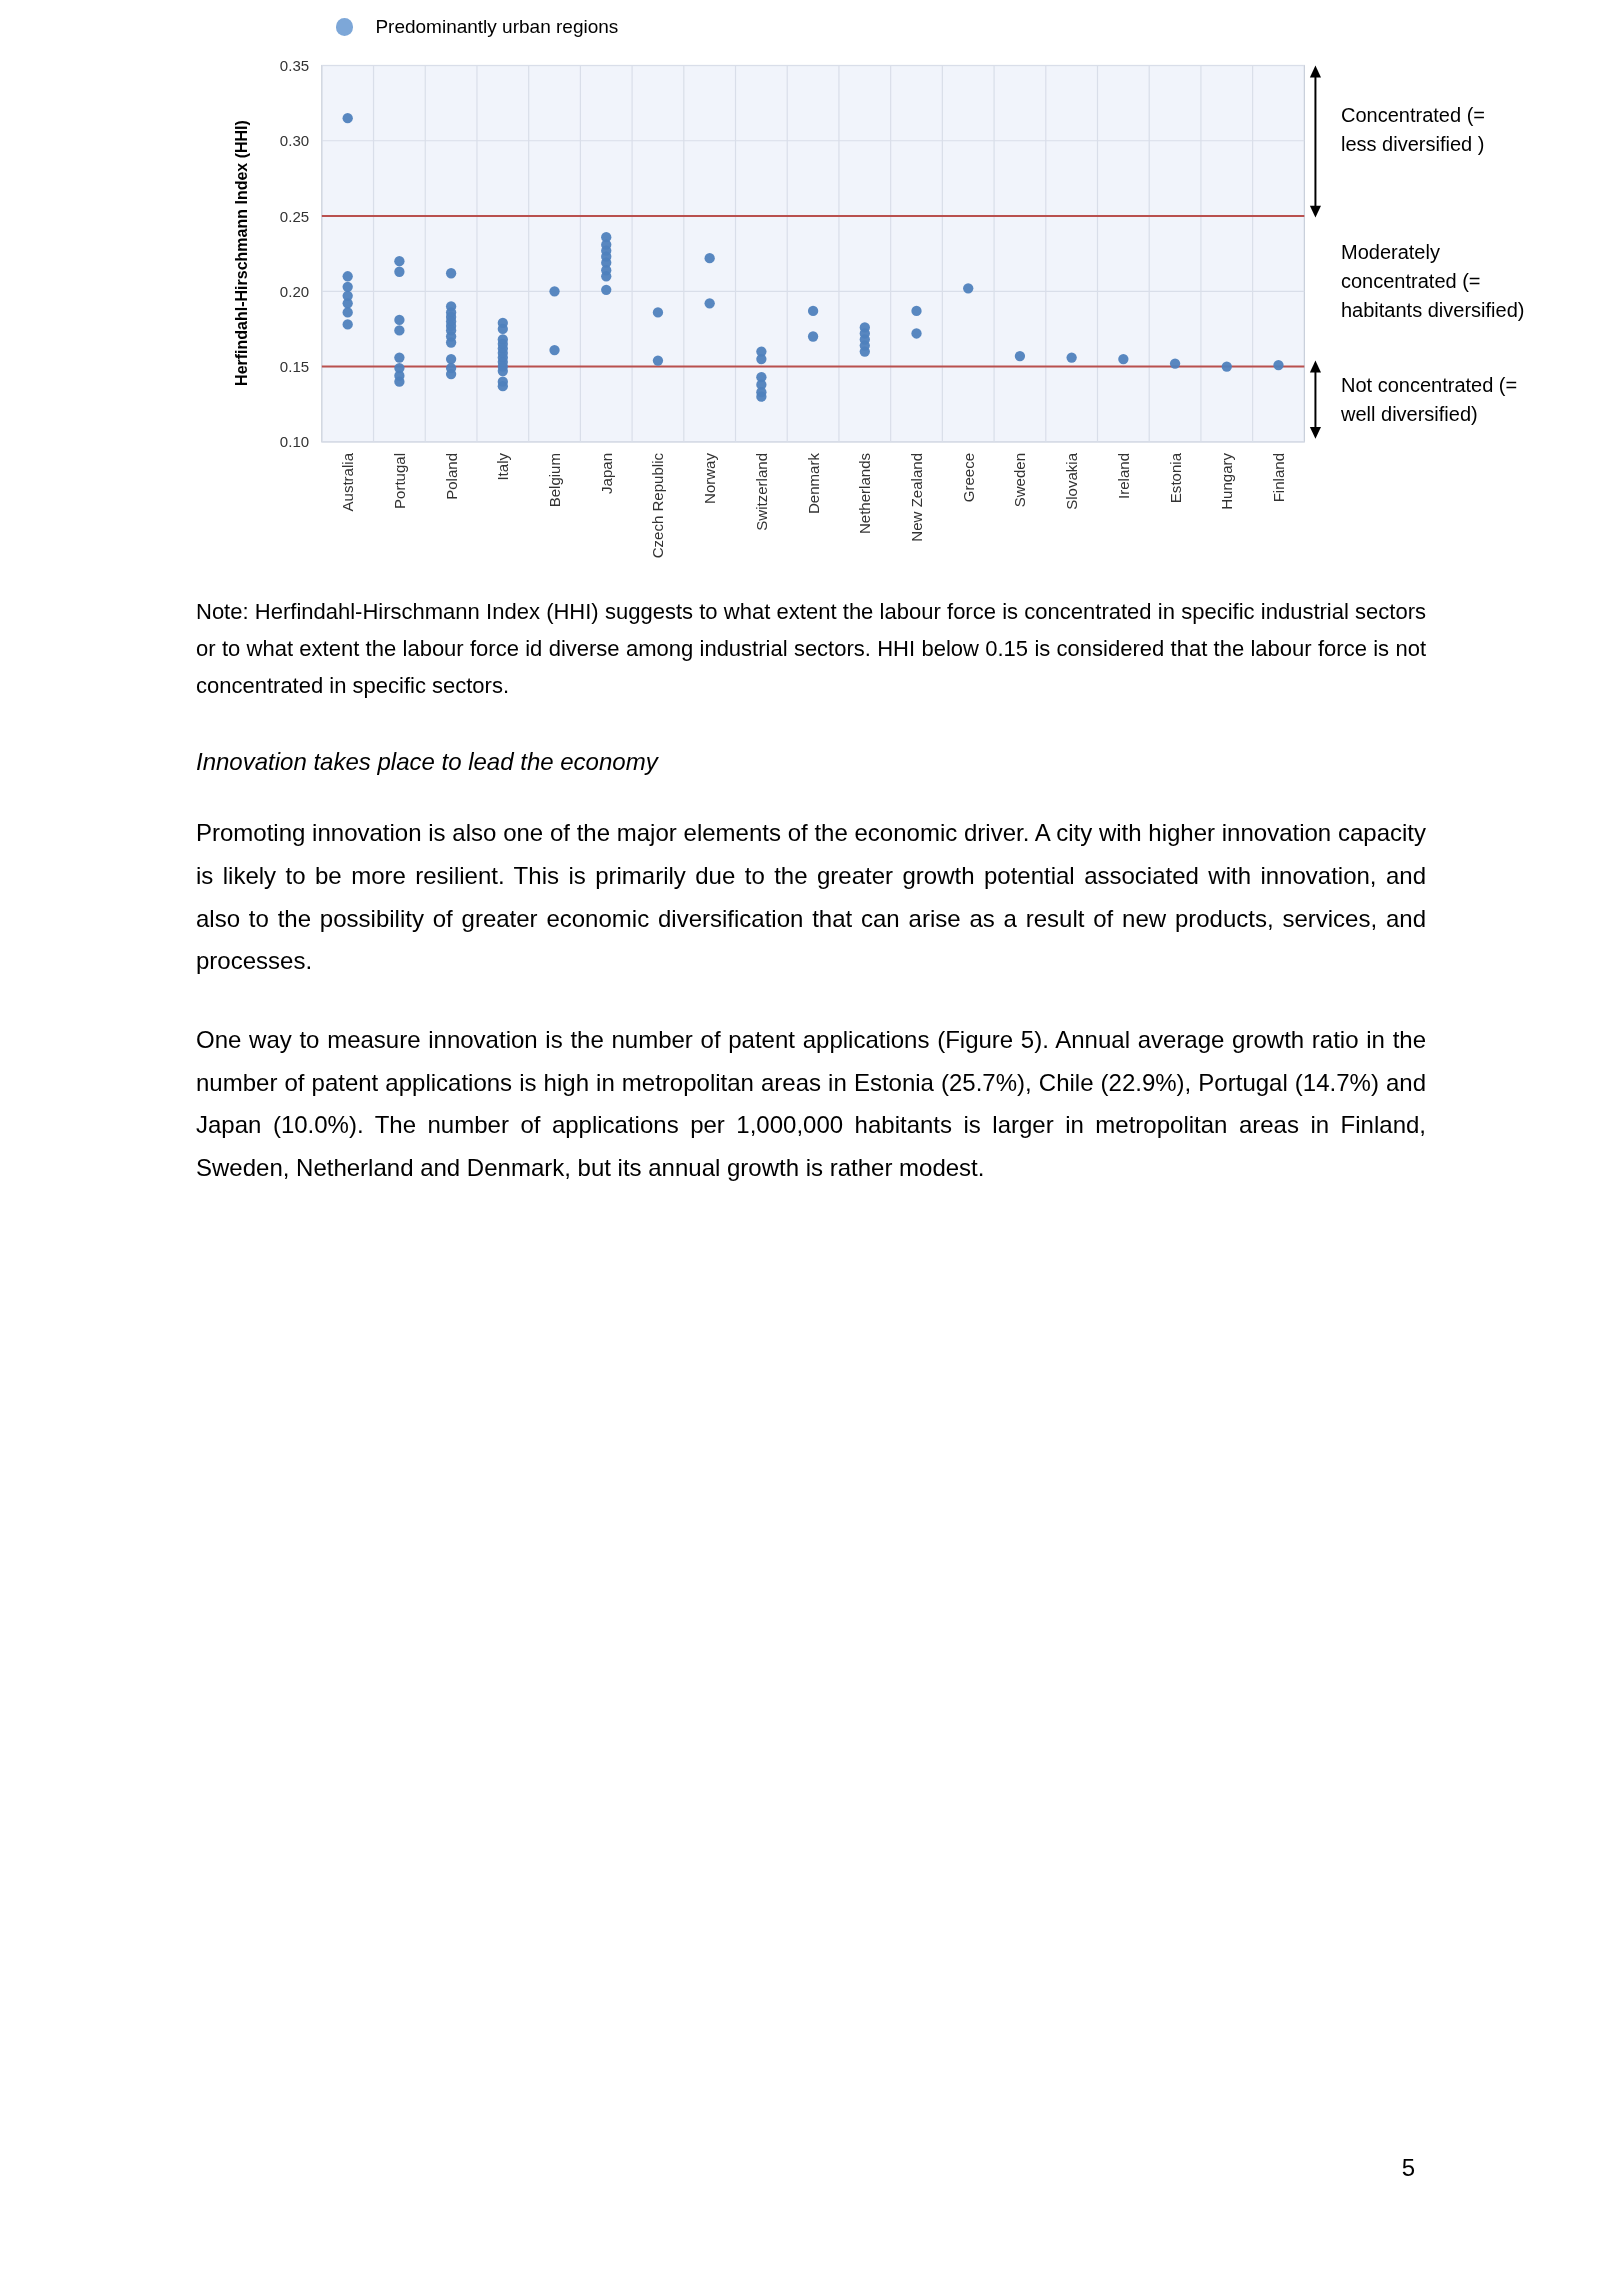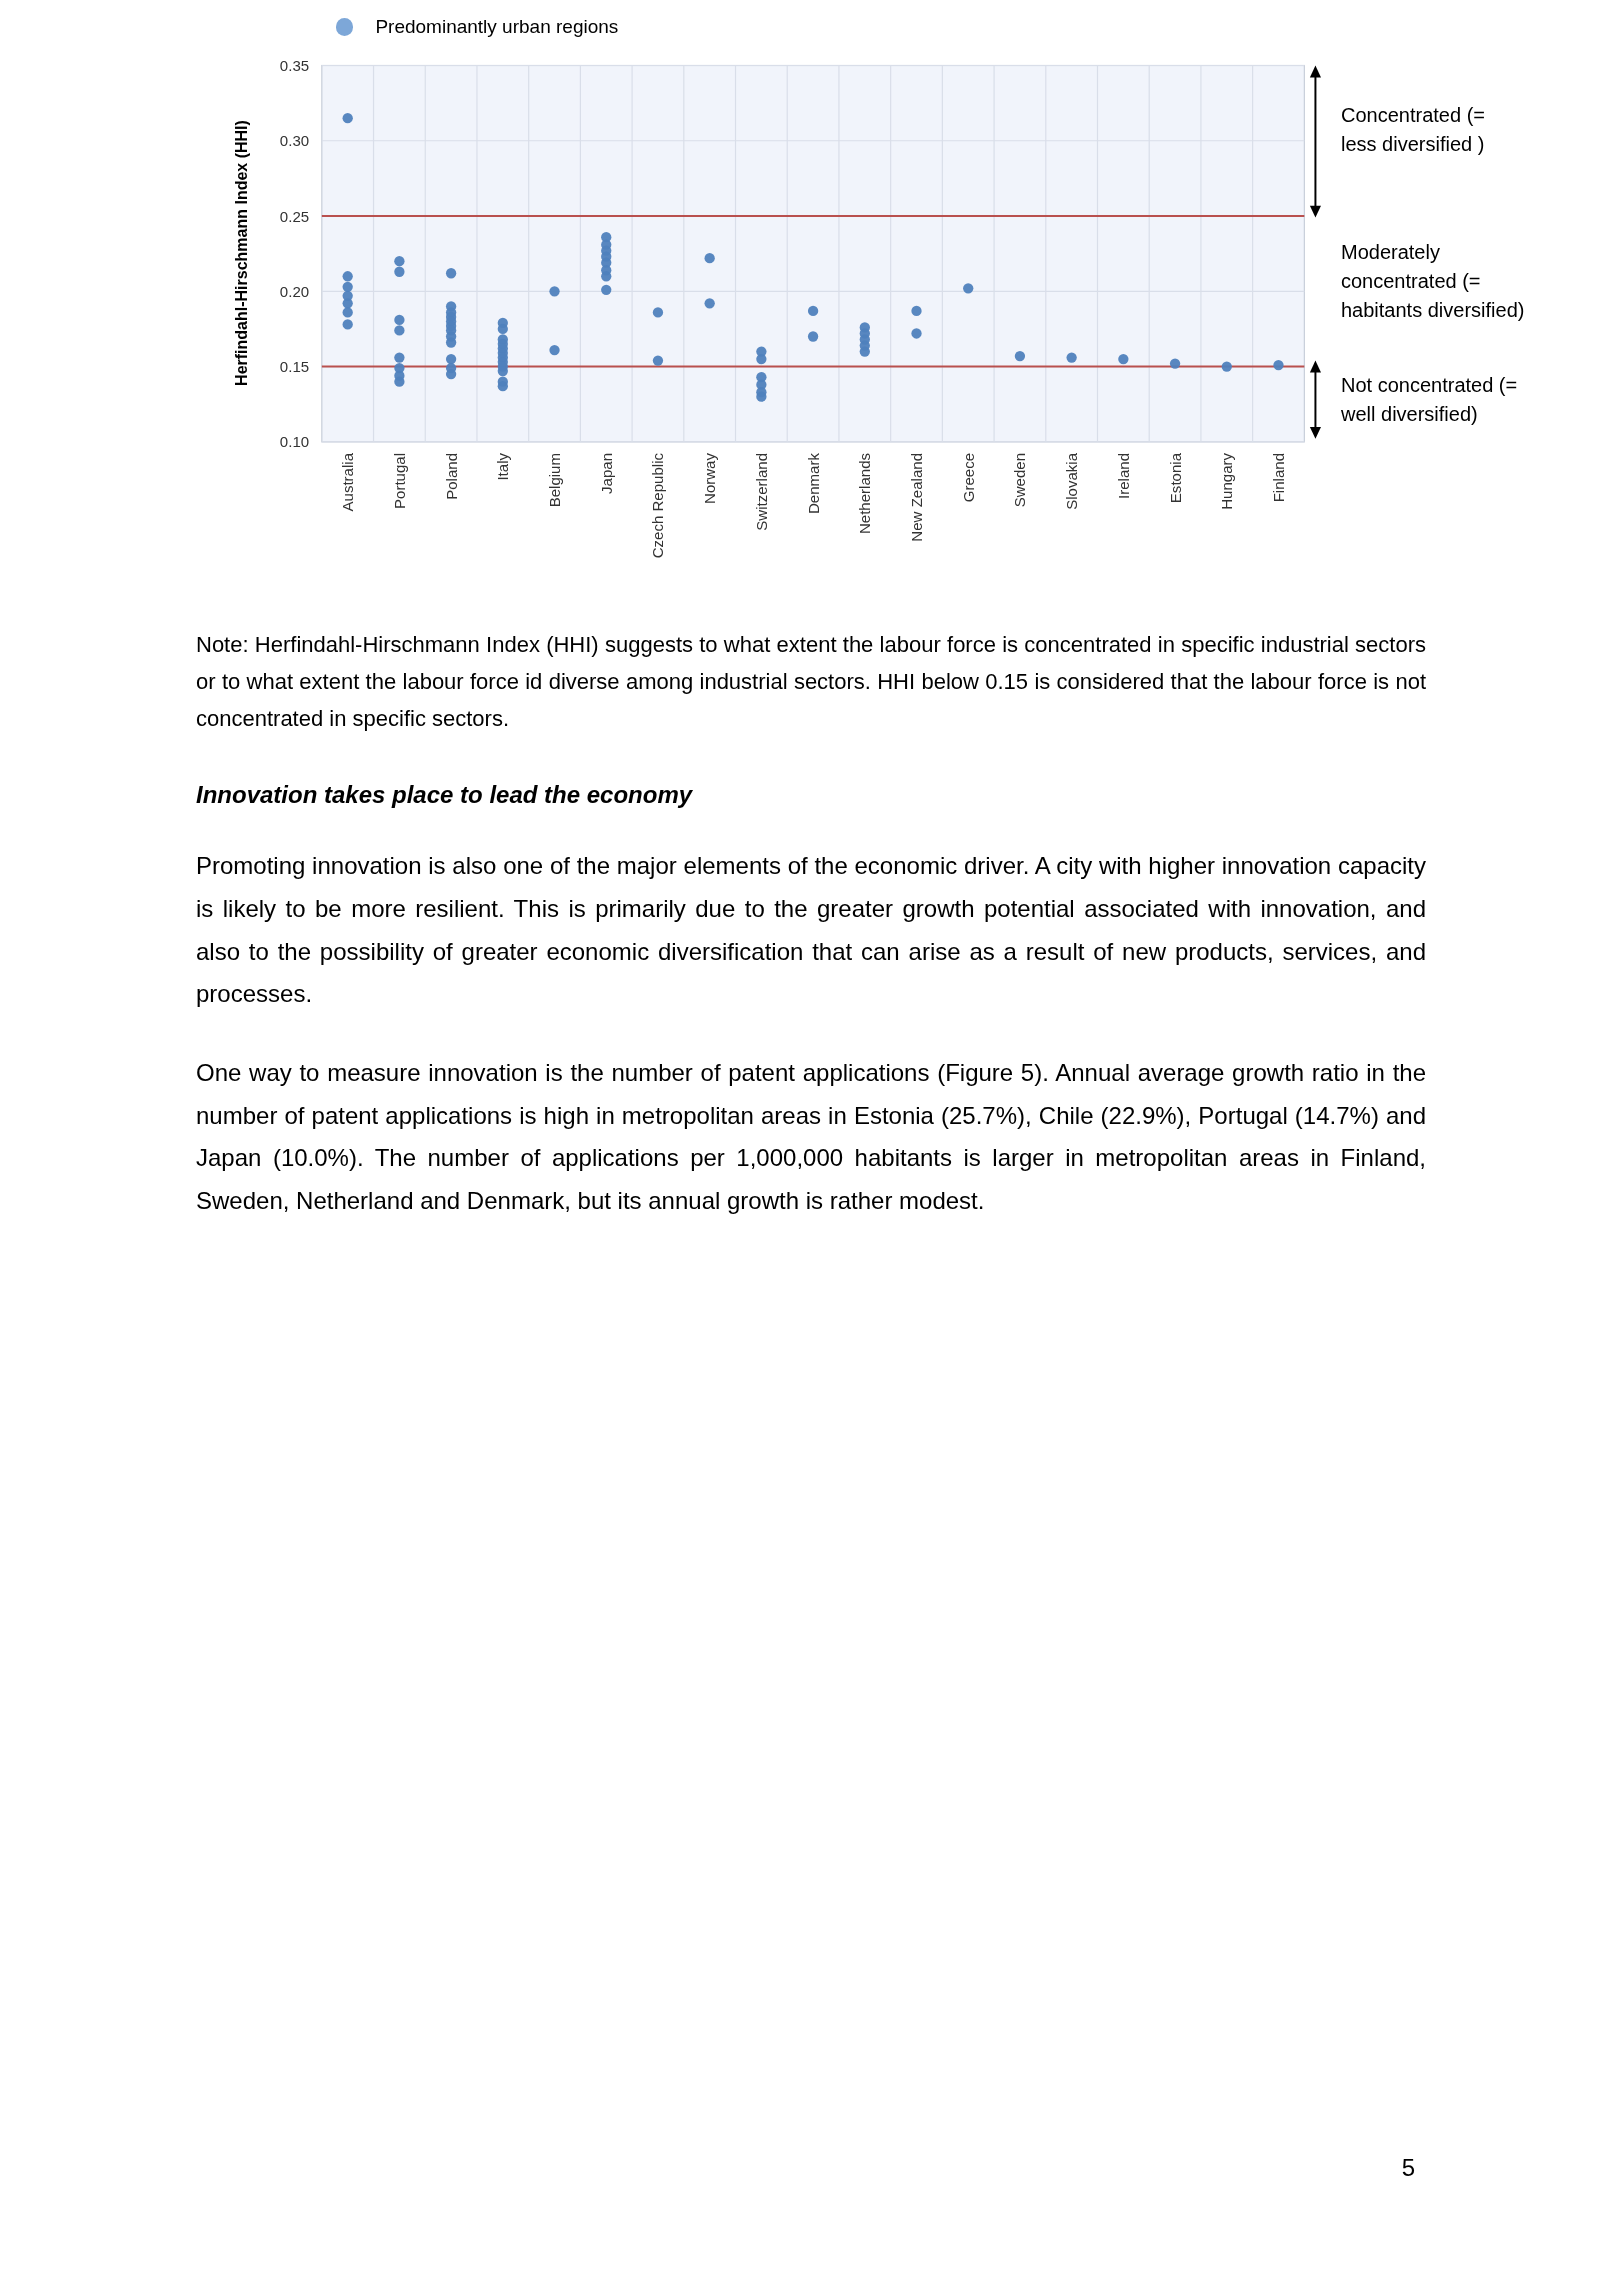--- a/index.html
+++ b/index.html
@@ -59,28 +59,27 @@
   .ann-1 { top:224px; }
   .ann-2 { top:357px; }
   .body-text { margin-left:196px; margin-right:197px; }
   .source {
     font-size:22px;
     margin-top:73px;
     line-height:1.6;
   }
   .note {
     font-size:22px;
-    margin-top:33px;
     line-height:1.68;
     text-align:justify;
   }
   .section-heading {
     margin-top:43px;
     font-size:24px;
-    font-weight:bold;
+    font-weight:normal;
     font-style:italic;
   }
   .para {
     margin-top:36px;
     font-size:24px;
     line-height:1.78;
     text-align:justify;
   }
   .page-number {
     position:absolute;

